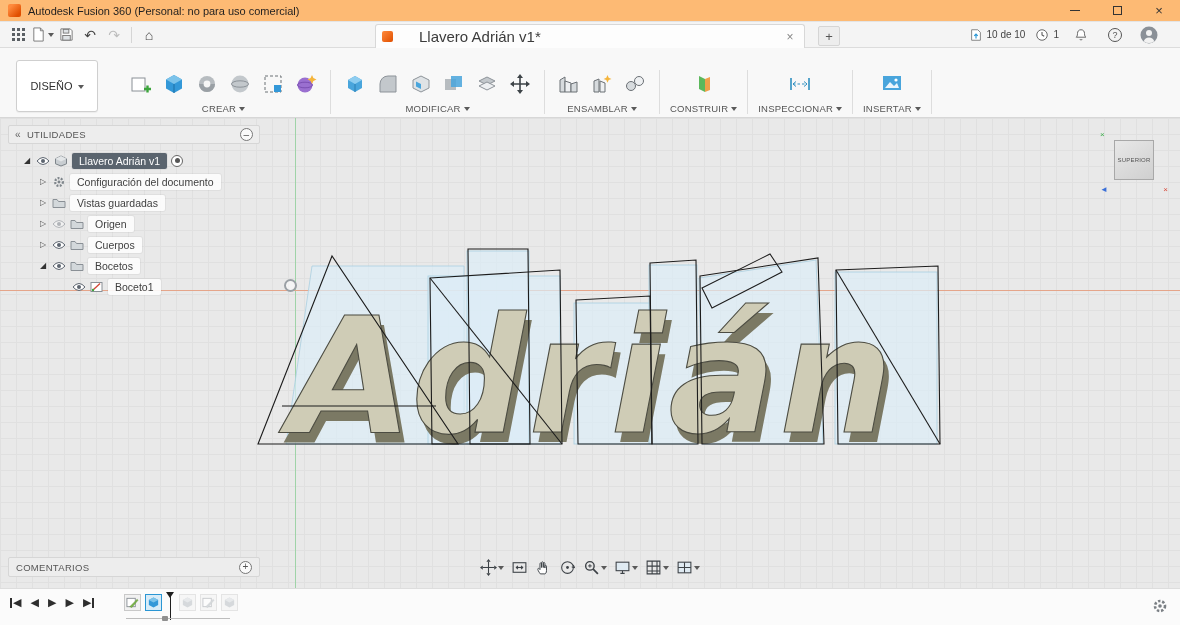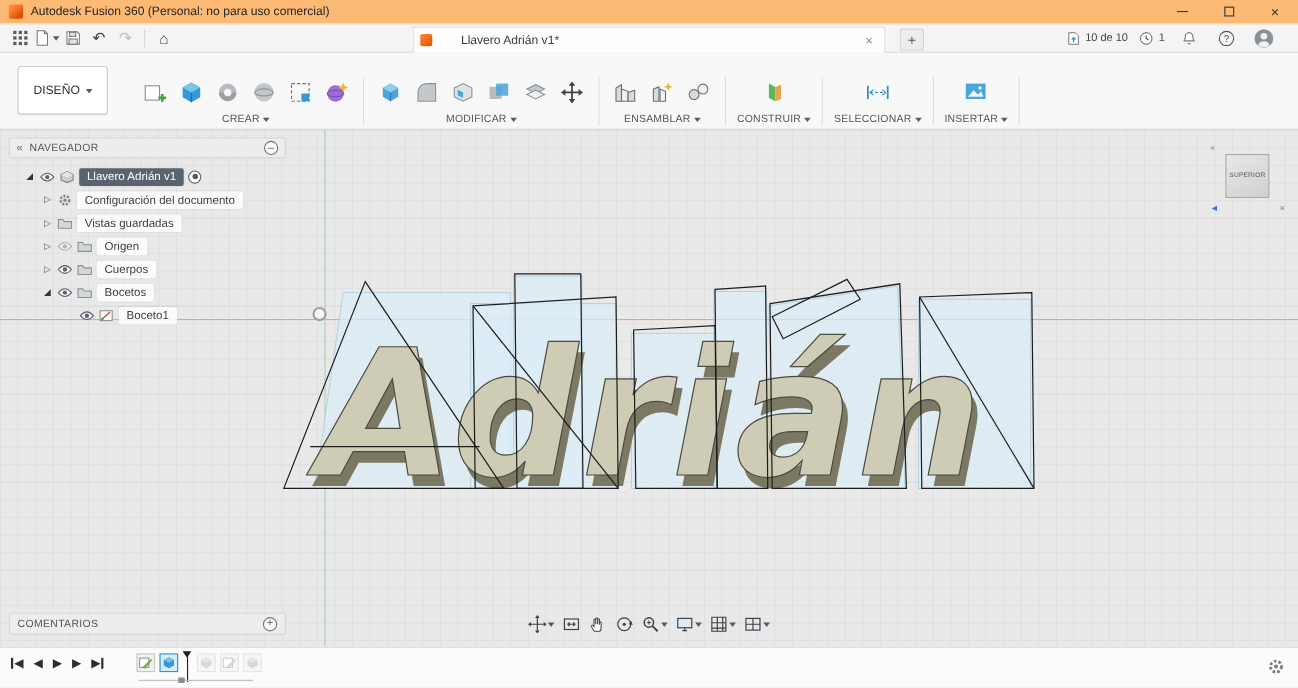--- a/index.html
+++ b/index.html
@@ -18,30 +18,30 @@
   .max-glyph { display:inline-block; width:9px; height:9px; border:1px solid #333; }
 
   
   .apptoolbar { position:absolute; top:22px; left:0; right:0; height:26px; background:#f4f4f4; border-bottom:1px solid #dcdcdc; display:flex; align-items:center; z-index:39; }
   .tbtn { height:22px; min-width:24px; display:flex; align-items:center; justify-content:center; gap:2px; color:#555; font-size:12px; }
   .tbtn svg { display:block; }
   .tsep { width:1px; height:16px; background:#d5d5d5; margin:0 5px; }
   .caret { width:0; height:0; border:3.5px solid transparent; border-top:4px solid #5a5a5a; margin-top:4px; }
   .doc-tab { position:absolute; left:50%; transform:translateX(-50%); top:2px; width:430px; height:24px; background:#fdfdfd; border:1px solid #d8d8d8; border-bottom:none; border-radius:3px 3px 0 0; display:flex; align-items:center; padding:0 6px; }
   .doc-tab .mini-logo { width:11px; height:11px; border-radius:2px; background:linear-gradient(135deg,#ff8a3c,#e04f00); margin-right:6px; flex:0 0 auto; }
-  .doc-title { font-size:11px; color:#3c3c3c;padding-left:20px; }
+  .doc-title { font-size:15px; color:#3c3c3c;padding-left:20px; }
   .tab-close { margin-left:auto; color:#888; font-size:12px; width:16px; text-align:center; }
   .new-tab { position:absolute; left:50%; transform:translateX(228px); top:4px; width:22px; height:20px; background:#ededed; border:1px solid #d5d5d5; border-radius:2px; font-size:13px; color:#555; display:flex; align-items:center; justify-content:center; }
   .tb-right { margin-left:auto; display:flex; align-items:center; gap:10px; padding-right:19px; }
   .status-item { display:flex; align-items:center; gap:4px; color:#444; font-size:10px; }
   .help-circle { width:14px; height:14px; border:1px solid #555; border-radius:50%; display:flex; align-items:center; justify-content:center; font-size:9px; color:#555; }
 
   
   .ribbon { position:absolute; top:48px; left:0; right:0; height:70px; background:#f8f8f8; border-bottom:1px solid #d7d7d7; z-index:38; }
-  .design-btn { position:absolute; left:16px; top:12px; width:82px; height:44px; background:#fff; border:1px solid #cfcfcf; border-radius:3px; display:flex; align-items:center; justify-content:center; gap:5px; font-size:11px; color:#2f2f2f; box-shadow:0 1px 1px rgba(0,0,0,.05); }
+  .design-btn { position:absolute; left:16px; top:12px; width:82px; height:52px; background:#fff; border:1px solid #cfcfcf; border-radius:3px; display:flex; align-items:center; justify-content:center; gap:5px; font-size:11px; color:#2f2f2f; box-shadow:0 1px 1px rgba(0,0,0,.05); }
   .rtabs { position:absolute; left:122px; top:2px; display:flex; gap:28px; height:17px; align-items:center; }
   .rtab { font-size:10px; letter-spacing:.4px; color:#666; padding:1px 2px; }
   .rtab.active { color:#0696d7; border-bottom:2px solid #0696d7; }
   .rtools { position:absolute; left:118px; top:19px; right:4px; height:50px; display:flex; align-items:stretch; }
   .rgroup { display:flex; flex-direction:column; align-items:center; padding:0 9px; }
   .ricons { display:flex; gap:5px; height:34px; align-items:center; }
   .ricon { width:28px; height:28px; display:flex; align-items:center; justify-content:center; }
   .ricon svg { width:24px; height:24px; }
   .rlabel { font-size:9.5px; color:#555; display:flex; align-items:flex-end; gap:3px; margin-top:2px; letter-spacing:.2px; }
   .vsep { width:1px; background:#ddd; margin:3px 1px; }
@@ -371,21 +371,21 @@
         <div class="ricons">
           <button class="ricon">
               <svg viewBox="0 0 24 24">
                 <path d="M3 6v12M21 6v12" stroke="#2e8fc0" stroke-width="1.6" fill="none"></path>
                 <path d="M5 12h14" stroke="#2e8fc0" stroke-dasharray="2.5 2" fill="none"></path>
                 <path d="M8 9.5L5 12l3 2.5M16 9.5L19 12l-3 2.5" stroke="#2e8fc0" fill="none"></path>
               </svg>
             </button>
         </div>
         <button class="rlabel">
-            <span>SELECCIONAR</span>
+            <span>INSPECCIONAR</span>
             <span class="caret"></span>
           </button>
       </div>
       <div class="vsep"></div>
 
       <div class="rgroup">
         <div class="ricons">
           <button class="ricon">
               <svg viewBox="0 0 24 24">
                 <rect x="3" y="4" width="18" height="14" fill="#49a5dc"></rect>
@@ -444,21 +444,21 @@
       <div class="vc-face">
           <span>SUPERIOR</span>
         </div>
       <span class="vc-arrow">◄</span>
       <span class="vc-mark-br">×</span>
     </div>
 
     <div class="navigator">
       <div class="panel-head">
         <span class="collapse">«</span>
-        <span>NAVEGADOR</span>
+        <span>UTILIDADES</span>
         <span class="circle-btn">
             <span>–</span>
           </span>
       </div>
       <div class="tree">
 
         <div class="trow" style="padding-left:14px">
           <span class="tglyph open">◢</span>
           <svg class="eye" viewBox="0 0 14 10">
               <path d="M1 5q6-7 12 0q-6 7-12 0z" fill="#fff" stroke="#5d6570"></path>

